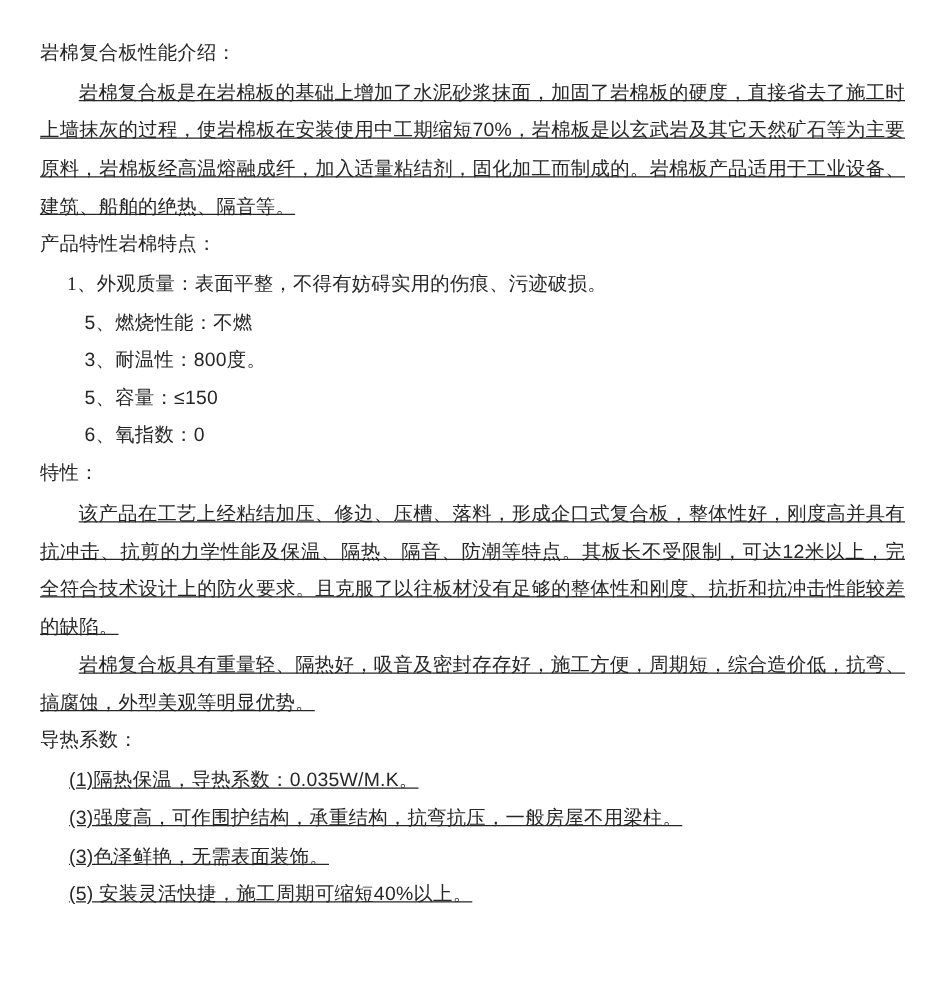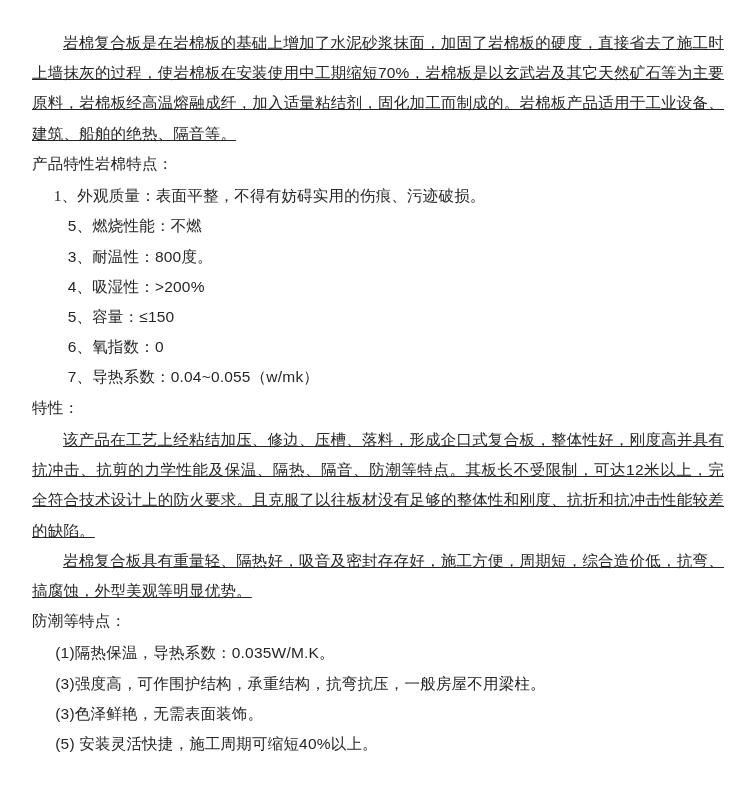--- a/index.html
+++ b/index.html
@@ -44,54 +44,54 @@
     padding-left: 1.4em;
     font-family: Liberation Serif, serif;
   }
   .item-l2 {
     margin: 0;
     padding-left: 2.3em;
   }
   .item-p {
     margin: 0;
     padding-left: 1.5em;
+    text-decoration: underline;
   }
   .block {
     margin-bottom: 0;
   }
 </style>
 </head>
 <body>
 
 <div class="page">
   <div class="doc">
 
     <div class="block">
+      <p class="heading">岩棉复合板性能介绍：</p>
       <p class="para">岩棉复合板是在岩棉板的基础上增加了水泥砂浆抹面，加固了岩棉板的硬度，直接省去了施工时上墙抹灰的过程，使岩棉板在安装使用中工期缩短70%，岩棉板是以玄武岩及其它天然矿石等为主要原料，岩棉板经高温熔融成纤，加入适量粘结剂，固化加工而制成的。岩棉板产品适用于工业设备、建筑、船舶的绝热、隔音等。</p>
     </div>
 
     <div class="block">
       <p class="heading">产品特性岩棉特点：</p>
       <p class="item-l1">1、外观质量：表面平整，不得有妨碍实用的伤痕、污迹破损。</p>
       <p class="item-l2">5、燃烧性能：不燃</p>
       <p class="item-l2">3、耐温性：800度。</p>
-      <p class="item-l2">4、吸湿性：&gt;200%</p>
       <p class="item-l2">5、容量：≤150</p>
       <p class="item-l2">6、氧指数：0</p>
-      <p class="item-l2">7、导热系数：0.04~0.055（w/mk）</p>
     </div>
 
     <div class="block">
       <p class="heading">特性：</p>
       <p class="para">该产品在工艺上经粘结加压、修边、压槽、落料，形成企口式复合板，整体性好，刚度高并具有抗冲击、抗剪的力学性能及保温、隔热、隔音、防潮等特点。其板长不受限制，可达12米以上，完全符合技术设计上的防火要求。且克服了以往板材没有足够的整体性和刚度、抗折和抗冲击性能较差的缺陷。</p>
       <p class="para">岩棉复合板具有重量轻、隔热好，吸音及密封存存好，施工方便，周期短，综合造价低，抗弯、搞腐蚀，外型美观等明显优势。</p>
     </div>
 
     <div class="block">
-      <p class="heading">防潮等特点：</p>
+      <p class="heading">导热系数：</p>
       <p class="item-p">(1)隔热保温，导热系数：0.035W/M.K。</p>
       <p class="item-p">(3)强度高，可作围护结构，承重结构，抗弯抗压，一般房屋不用梁柱。</p>
       <p class="item-p">(3)色泽鲜艳，无需表面装饰。</p>
       <p class="item-p">(5) 安装灵活快捷，施工周期可缩短40%以上。</p>
     </div>
 
   </div>
 </div>
 
 </body></html>

